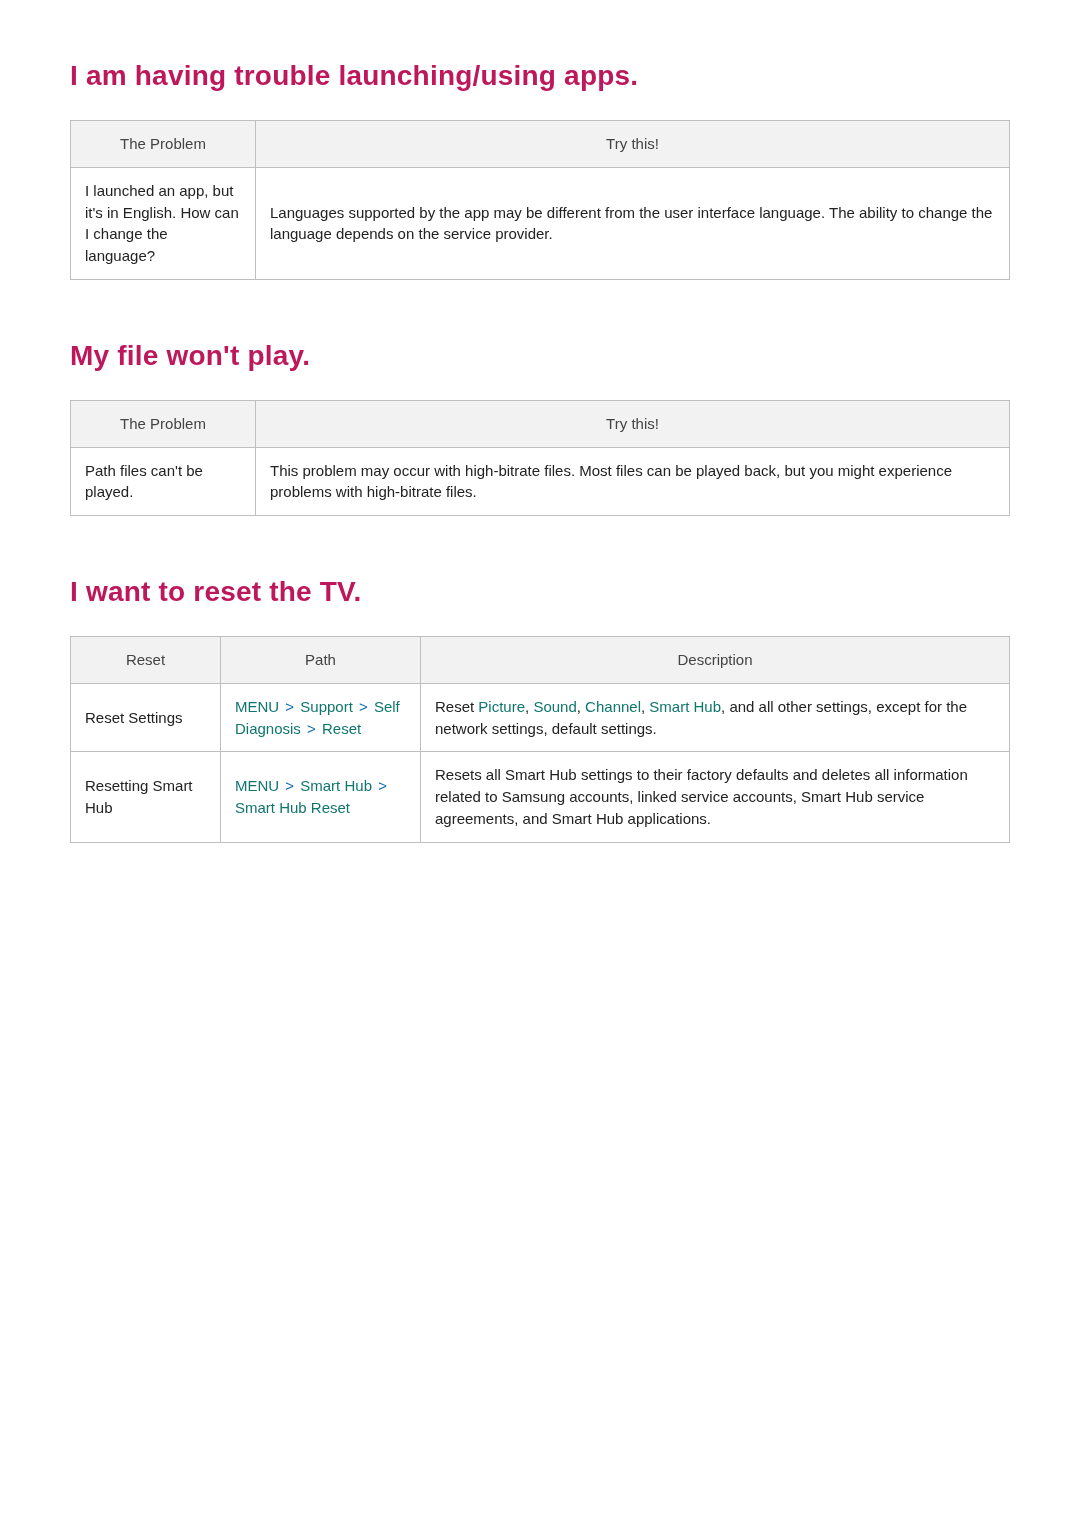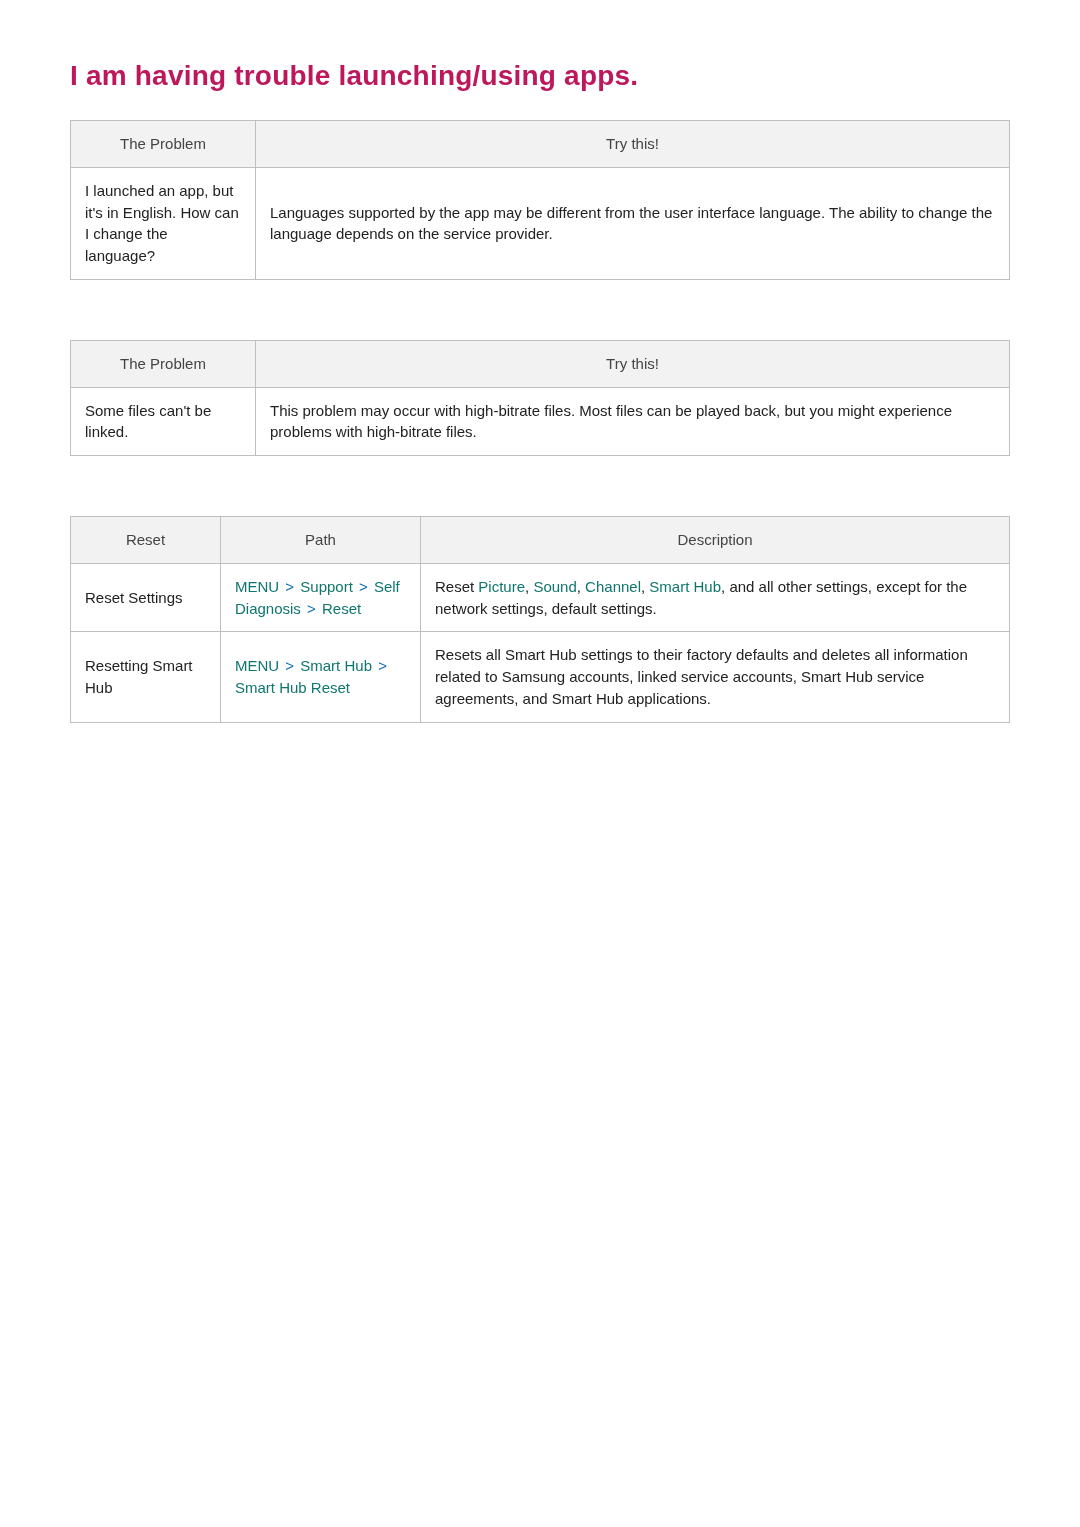--- a/index.html
+++ b/index.html
@@ -71,41 +71,43 @@
       <tbody>
         <tr>
           <td>I launched an app, but it's in English. How can I change the language?</td>
           <td>Languages supported by the app may be different from the user interface language. The ability to change the language depends on the service provider.</td>
         </tr>
       </tbody>
     </table>
   </div>
 
   <div class="section">
+    <h2 class="section-heading">My file won't play.</h2>
     <table class="tb">
       <colgroup>
         <col class="col-narrow">
         <col>
       </colgroup>
       <thead>
         <tr>
           <th>The Problem</th>
           <th>Try this!</th>
         </tr>
       </thead>
       <tbody>
         <tr>
-          <td>Some files can't be linked.</td>
+          <td>Path files can't be played.</td>
           <td>This problem may occur with high-bitrate files. Most files can be played back, but you might experience problems with high-bitrate files.</td>
         </tr>
       </tbody>
     </table>
   </div>
 
   <div class="section">
+    <h2 class="section-heading">I want to reset the TV.</h2>
     <table class="tb">
       <colgroup>
         <col style="width:150px">
         <col class="col-path">
         <col>
       </colgroup>
       <thead>
         <tr>
           <th>Reset</th>
           <th>Path</th>

